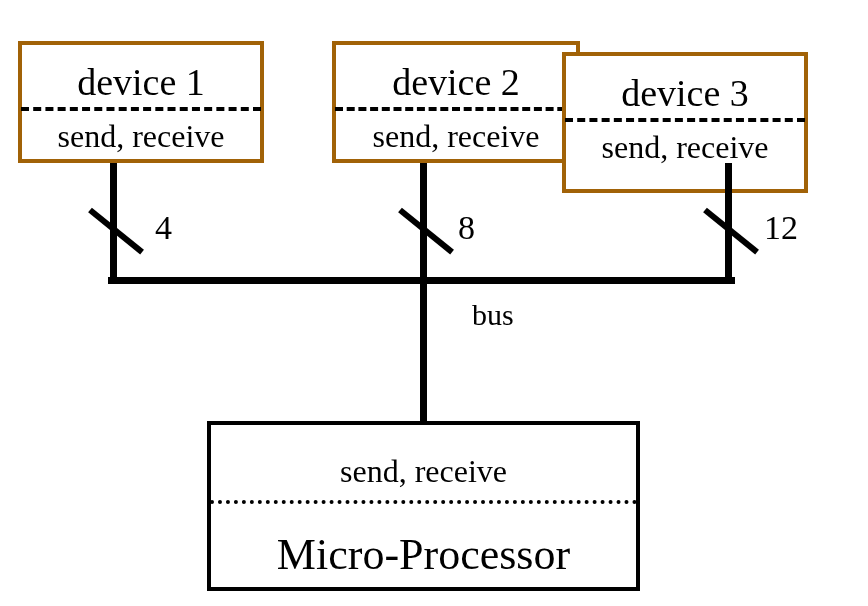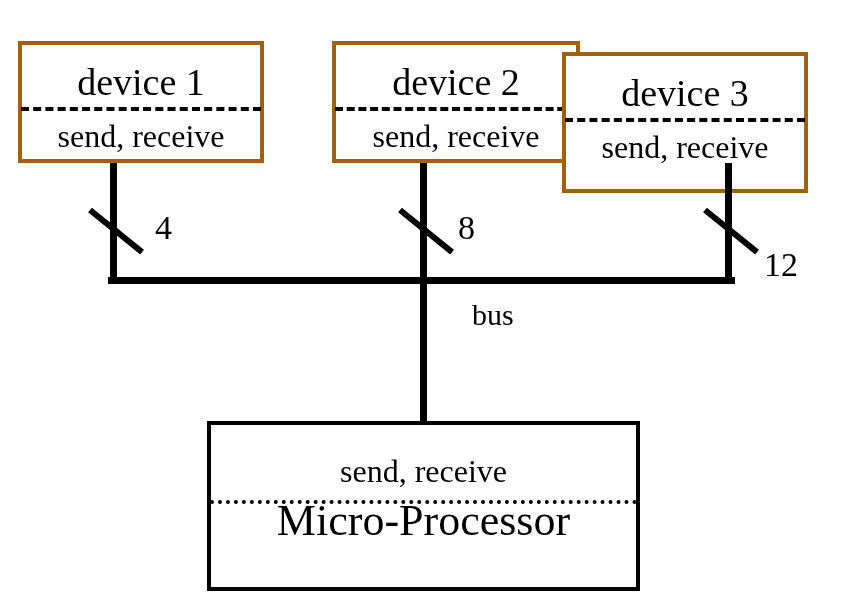--- a/index.html
+++ b/index.html
@@ -140,26 +140,26 @@
   <div class="wire-v" style="left:110px; top:163px; height:118px;"></div>
   <div class="wire-v" style="left:420px; top:163px; height:118px;"></div>
   <div class="wire-v" style="left:725px; top:163px; height:118px;"></div>
 
   <div class="slash" style="left:90px; top:207px; width:67px; transform:rotate(39deg);"></div>
   <div class="slash" style="left:400px; top:207px; width:67px; transform:rotate(39deg);"></div>
   <div class="slash" style="left:705px; top:207px; width:67px; transform:rotate(39deg);"></div>
 
   <div class="wire-label" style="left:155px; top:211px;">4</div>
   <div class="wire-label" style="left:458px; top:211px;">8</div>
-  <div class="wire-label" style="left:764px; top:211px;margin-top:37px;">12</div>
+  <div class="wire-label" style="left:764px; top:211px;">12</div>
 
   <div class="wire-h" style="left:108px; top:277px; width:627px;"></div>
   <div class="bus-label" style="left:472px; top:300px;">bus</div>
 
   <div class="wire-v" style="left:420px; top:277px; height:147px;"></div>
 
   <div class="cpu-box" style="left:207px; top:421px; width:433px; height:170px;">
     <div class="cpu-top" style="top:30px;">send, receive</div>
     <div class="cpu-sep" style="top:75px;"></div>
-    <div class="cpu-name" style="top:74px;">Micro-Processor</div>
+    <div class="cpu-name" style="top:108px;">Micro-Processor</div>
   </div>
 
 </div>
 
 </body></html>

